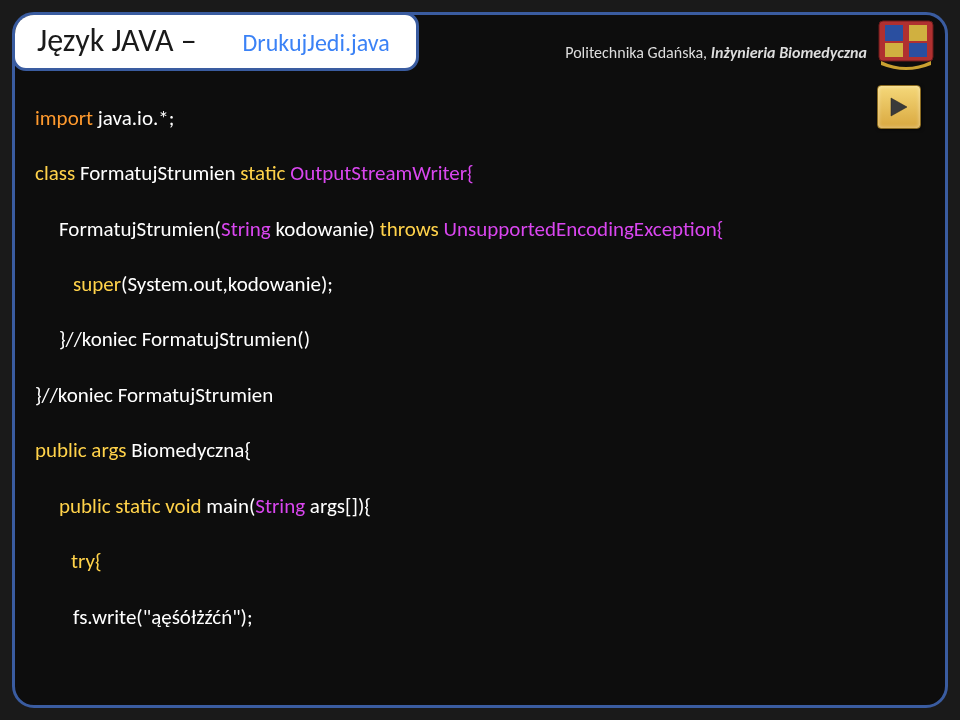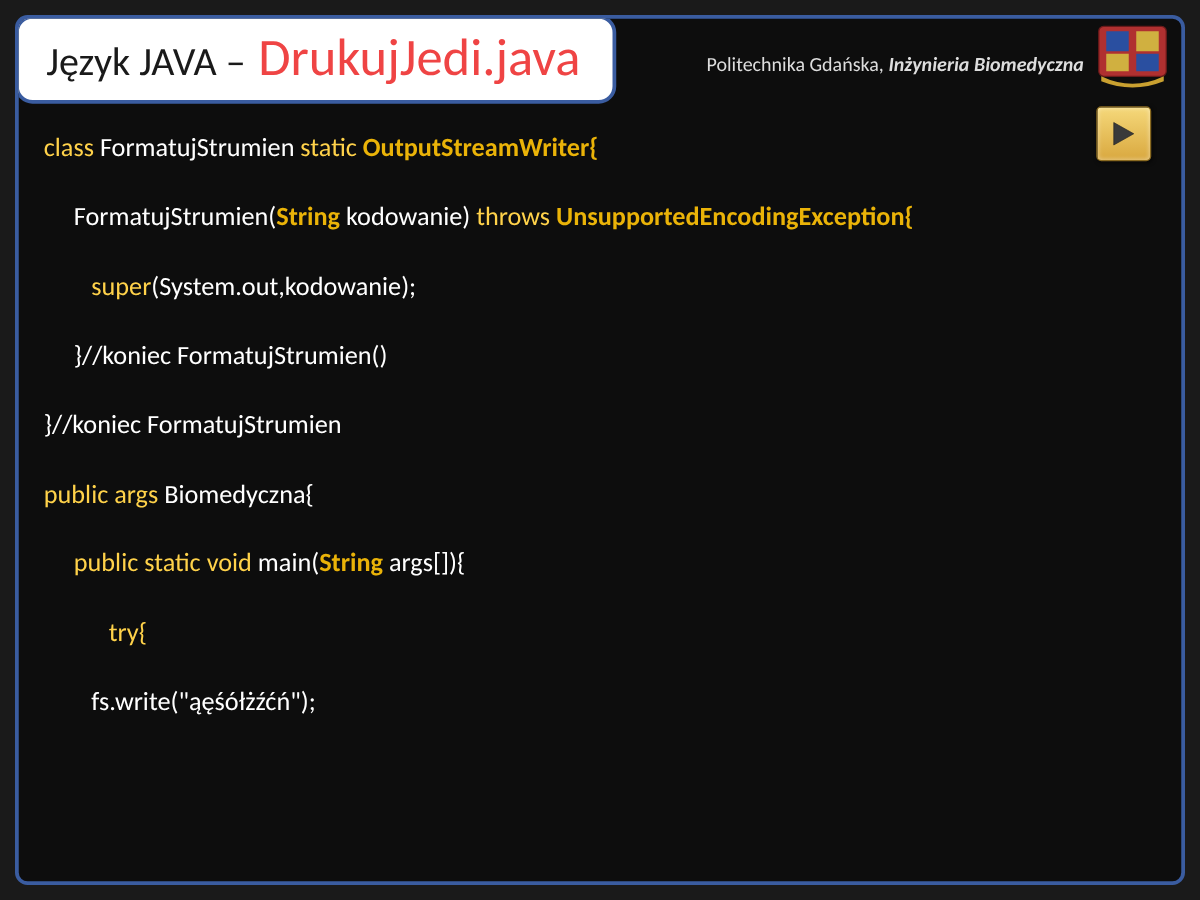--- a/index.html
+++ b/index.html
@@ -11,38 +11,38 @@
     position: relative;
     overflow: hidden;
   }
   .slide {
     position: absolute;
     top: 12px;
     left: 12px;
     right: 12px;
     bottom: 12px;
     border: 3px solid #3a5ca0;
-    border-radius: 10px;
+    border-radius: 22px;
     background: #0d0d0d;
     padding: 0;
     overflow: hidden;
   }
   .title-container {
     position: absolute;
     top: -3px;
     left: -3px;
     background: #fff;
     border: 3px solid #3a5ca0;
     border-radius: 14px;
     padding: 6px 26px 8px 22px;
     z-index: 2;
   }
   .title-row { display: flex; align-items: baseline; gap: 10px; }
   .title-part1 { font-size: 32px; font-weight: 400; color: #1a1a1a; }
-  .title-part2 { font-size: 42px; font-weight: 400; color: #ef4444; }
+  .title-part2 { font-size: 24px; font-weight: 400; color: #3b82f6; margin-left: 36px; }
   .subheader {
     position: absolute;
     top: 28px;
     right: 78px;
     font-size: 16px;
     color: #ddd;
     font-style: normal;
   }
   .subheader .emph { font-style: italic; font-weight: 600; }
   .logo {
@@ -73,25 +73,25 @@
     left: 20px;
     right: 80px;
     font-size: 21px;
     line-height: 1.32;
     color: #fff;
     font-family: "Calibri", "Segoe UI", Arial, sans-serif;
     white-space: pre;
   }
   .c-imp { color: #ff9a2e; }
   .c-kw  { color: #ffd24a; }
-  .c-type{ color: #eab308; font-weight: bold; }
+  .c-type{ color: #d946ef; }
   .c-txt { color: #ffffff; }
   .c-str { color: #ffffff; }
   .ind1 { margin-left: 24px; }
-  .ind2 { margin-left: 52px; }
+  .ind2 { margin-left: 36px; }
   .ind3 { margin-left: 38px; }
   .line { display: block; }
 </style>
 </head>
 <body>
 
 <div class="slide">
 
   <div class="title-container">
     <div class="title-row">
@@ -115,20 +115,21 @@
     </svg>
   </div>
 
   <div class="play-icon">
     <svg width="20" height="22" viewBox="0 0 20 22">
       <path d="M 2 2 L 18 11 L 2 20 Z" fill="#3a3a3a" stroke="#222" stroke-width="0.5"></path>
     </svg>
   </div>
 
   <div class="code">
+<span class="line"><span class="c-imp">import </span><span class="c-txt">java.io.*;</span></span>
 <span class="line"><span class="c-kw">class </span><span class="c-txt">FormatujStrumien </span><span class="c-kw">static </span><span class="c-type">OutputStreamWriter{</span></span>
 <span class="line ind1"><span class="c-txt">FormatujStrumien(</span><span class="c-type">String </span><span class="c-txt">kodowanie) </span><span class="c-kw">throws </span><span class="c-type">UnsupportedEncodingException{</span></span>
 <span class="line ind3"><span class="c-kw">super</span><span class="c-txt">(System.out,kodowanie);</span></span>
 <span class="line ind1"><span class="c-txt">}//koniec FormatujStrumien()</span></span>
 <span class="line"><span class="c-txt">}//koniec FormatujStrumien</span></span>
 <span class="line"><span class="c-kw">public args </span><span class="c-txt">Biomedyczna{</span></span>
 <span class="line ind1"><span class="c-kw">public static void </span><span class="c-txt">main(</span><span class="c-type">String </span><span class="c-txt">args[]){</span></span>
 <span class="line ind2"><span class="c-kw">try{</span></span>
 <span class="line ind3"><span class="c-txt">fs.write("ąęśółżźćń");</span></span>
 

